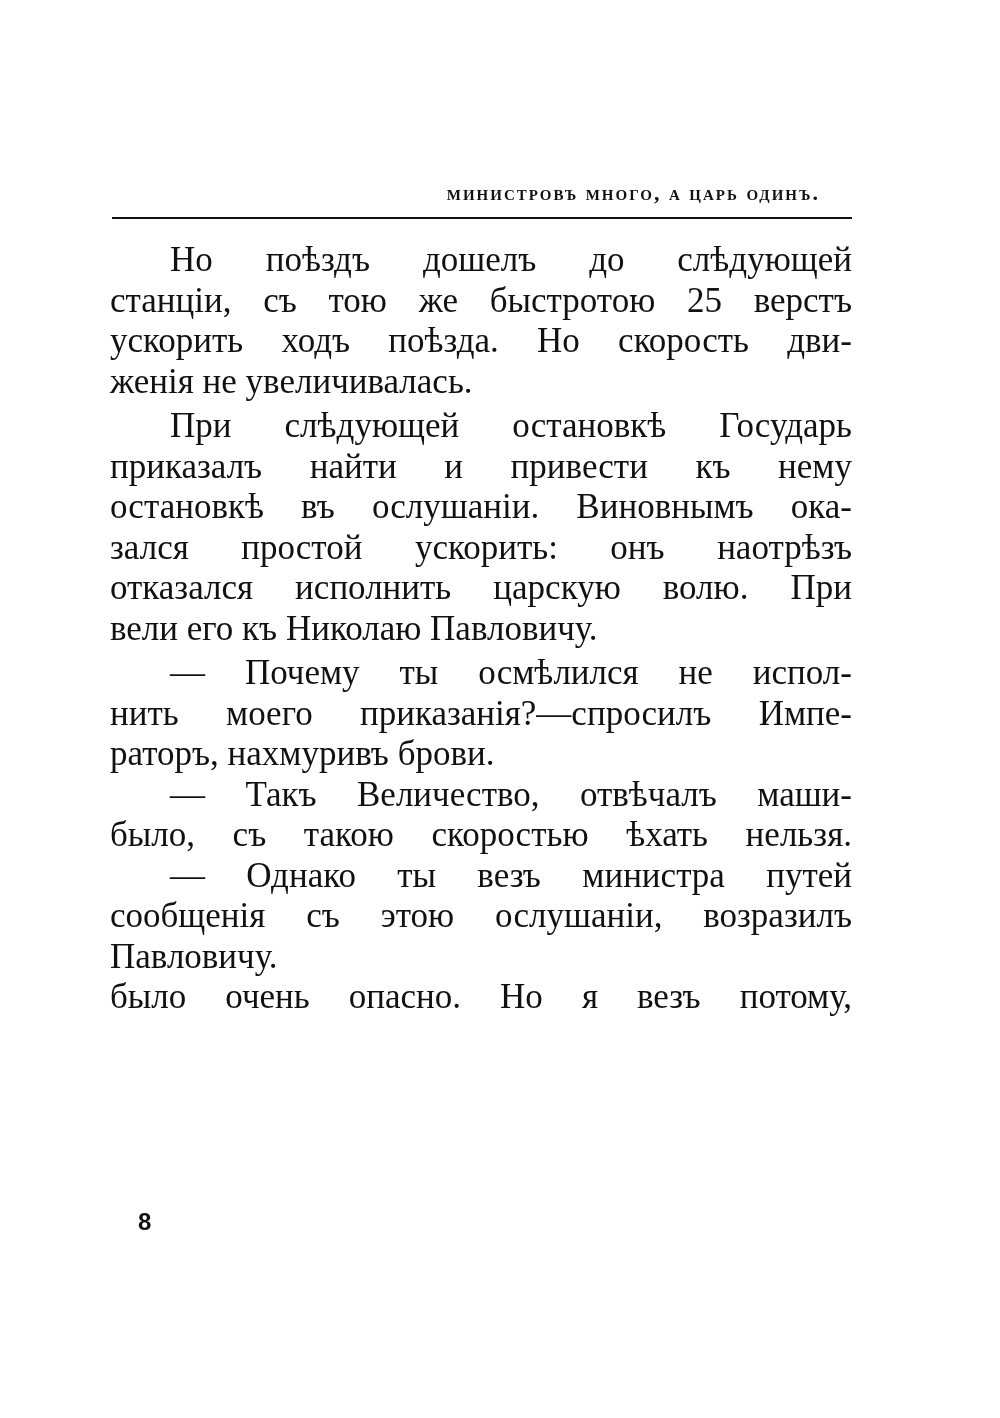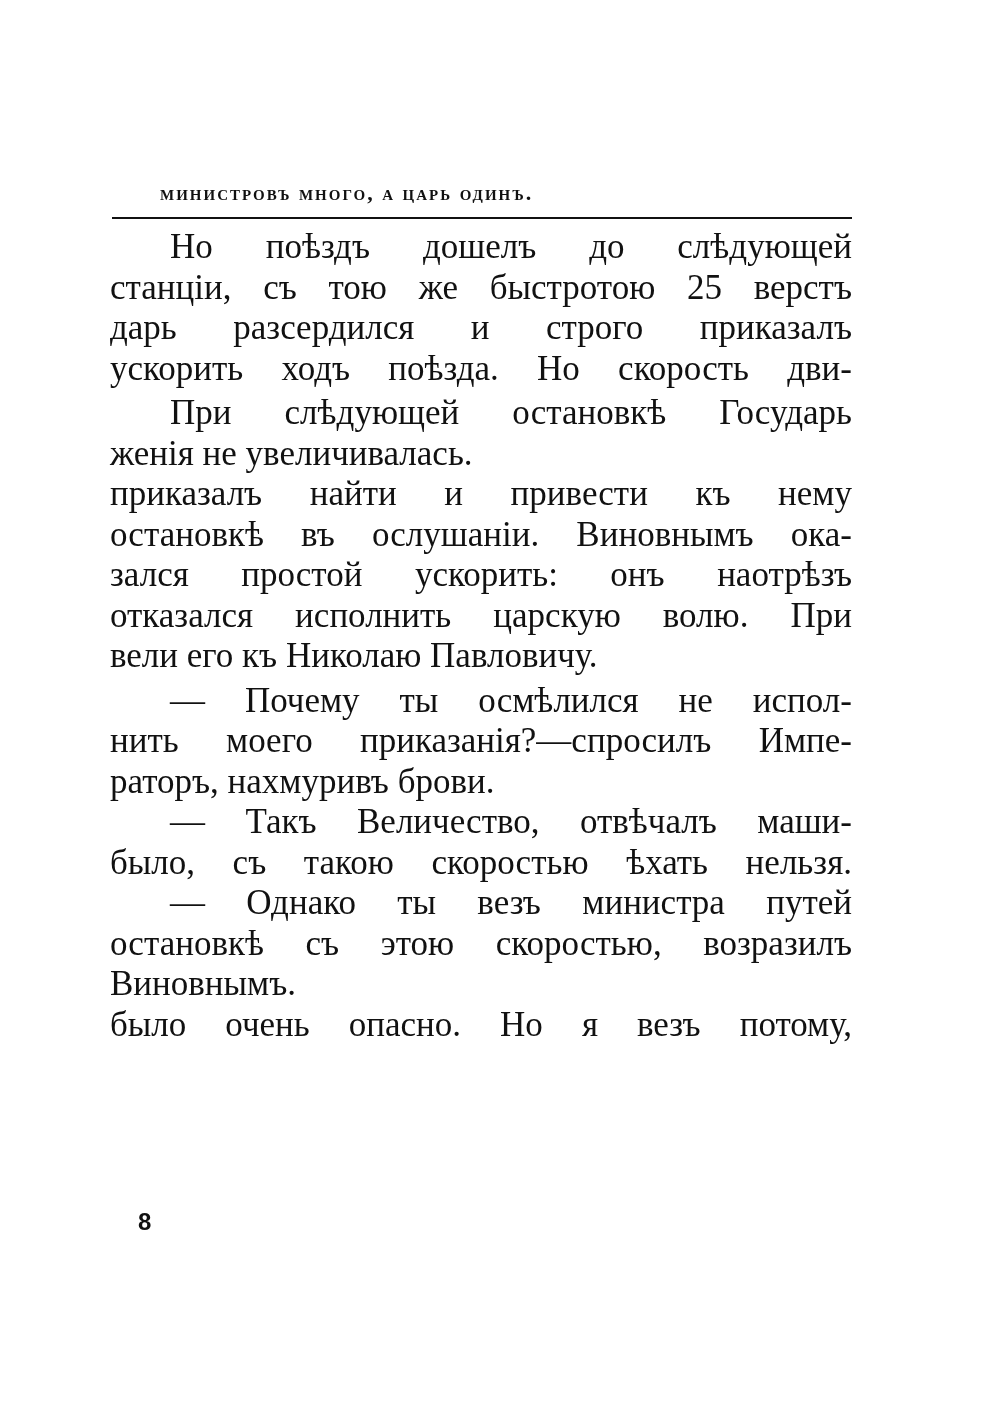--- a/index.html
+++ b/index.html
@@ -4,29 +4,29 @@
 <style>
   html, body { margin: 0; padding: 0; }
   body {
     width: 1000px; height: 1418px; background: #ffffff;
     position: relative; overflow: hidden;
     font-family: "Liberation Serif", "DejaVu Serif", serif;
     color: #111;
   }
   .running-head {
     position: absolute; left: 160px; width: 660px; top: 180px;
-    text-align: left; font-size: 22px; letter-spacing: 2px;
+    text-align: right; font-size: 22px; letter-spacing: 2px;
     font-weight: bold; font-variant: small-caps; text-transform: lowercase;
   }
   .head-rule {
     position: absolute; left: 112px; width: 740px; top: 217px;
     height: 2px; background: #111;
   }
   .body-text {
-    position: absolute; left: 110px; width: 742px; top: 227px;
+    position: absolute; left: 110px; width: 742px; top: 240px;
   }
   .line {
     height: 40.5px; line-height: 40.5px; font-size: 35px;
     text-align: justify; text-align-last: justify;
     white-space: nowrap;
   }
   .line.last { text-align-last: left; }
   .line.indent { padding-left: 60px; }
   .line.gap { margin-top: 4px; }
   .page-number {
@@ -37,38 +37,37 @@
 </head>
 <body>
 
 <div class="running-head">МИНИСТРОВЪ МНОГО, А ЦАРЬ ОДИНЪ.</div>
 <div class="head-rule"></div>
 
 <div class="body-text">
 
   <div class="line indent">Но поѣздъ дошелъ до слѣдующей</div>
   <div class="line">станціи, съ тою же быстротою 25 верстъ</div>
-  <div class="line">дарь разсердился и строго приказалъ</div>
   <div class="line">ускорить ходъ поѣзда. Но скорость дви-</div>
+  <div class="line last">женія не увеличивалась.</div>
+
   <div class="line indent gap">При слѣдующей остановкѣ Государь</div>
-
-  <div class="line last">женія не увеличивалась.</div>
   <div class="line">приказалъ найти и привести къ нему</div>
   <div class="line">остановкѣ въ ослушаніи. Виновнымъ ока-</div>
   <div class="line">зался простой ускорить: онъ наотрѣзъ</div>
   <div class="line">отказался исполнить царскую волю. При</div>
   <div class="line last">вели его къ Николаю Павловичу.</div>
 
   <div class="line indent gap">— Почему ты осмѣлился не испол-</div>
   <div class="line">нить моего приказанія?—спросилъ Импе-</div>
   <div class="line last">раторъ, нахмуривъ брови.</div>
 
   <div class="line indent">— Такъ Величество, отвѣчалъ маши-</div>
   <div class="line">было, съ такою скоростью ѣхать нельзя.</div>
 
   <div class="line indent">— Однако ты везъ министра путей</div>
-  <div class="line">остановкѣ съ этою скоростью, возразилъ</div>
-  <div class="line last">Виновнымъ.</div>
+  <div class="line">сообщенія съ этою ослушаніи, возразилъ</div>
+  <div class="line last">Павловичу.</div>
 
   <div class="line">было очень опасно. Но я везъ потому,</div>
 </div>
 
 <div class="page-number">8</div>
 
 </body></html>

